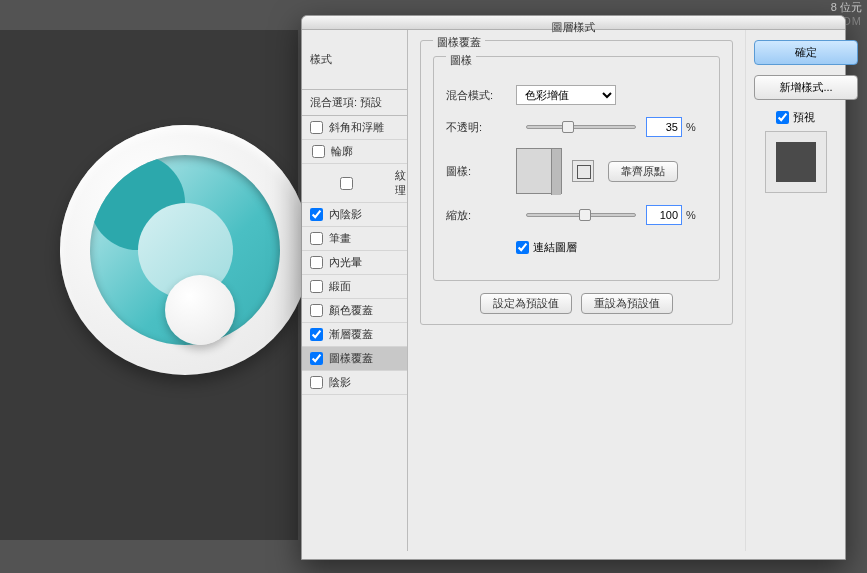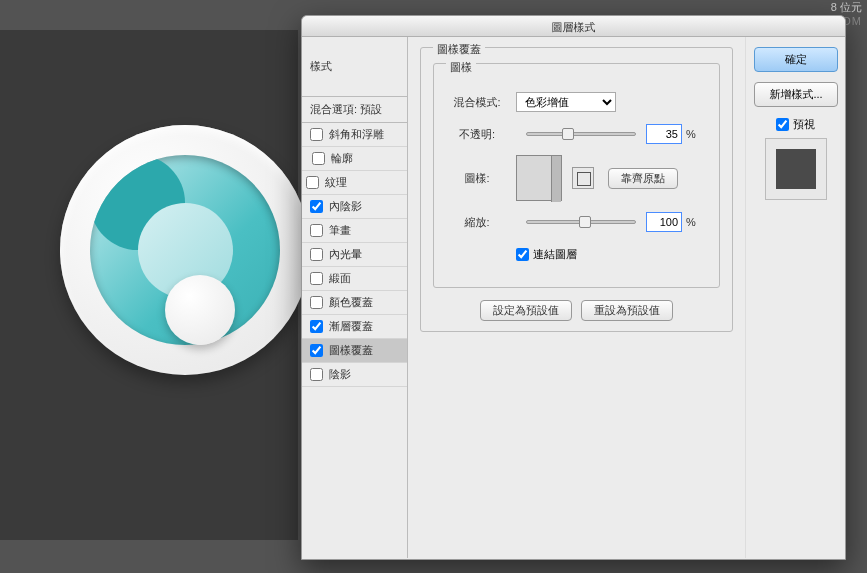--- a/index.html
+++ b/index.html
@@ -6,49 +6,49 @@
 body{background:#535353;width:867px;height:573px;position:relative;overflow:hidden;}
 .canvas{position:absolute;left:0;top:30px;width:298px;height:510px;background:#3a3a3a;}
 .icon-preview{position:absolute;left:60px;top:95px;width:250px;height:250px;}
 .ring{width:250px;height:250px;border-radius:50%;background:radial-gradient(circle at 35% 30%,#fff,#e5e5e5);box-shadow:0 8px 15px rgba(0,0,0,0.3),inset 0 5px 10px rgba(255,255,255,0.8);}
 .inner{position:absolute;left:30px;top:30px;width:190px;height:190px;border-radius:50%;background:linear-gradient(135deg,#c5ecef 0%,#4abfc3 60%,#3ab0b4 100%);box-shadow:inset 0 3px 8px rgba(0,0,0,0.3);overflow:hidden;}
 .swirl{position:absolute;left:0;top:0;width:95px;height:95px;border-radius:50%;background:#2ca8ac;}
 .swirl2{position:absolute;left:48px;top:48px;width:95px;height:95px;border-radius:50%;background:linear-gradient(135deg,#d5f0f2,#a0dcdf);}
 .knob{position:absolute;left:105px;top:150px;width:70px;height:70px;border-radius:50%;background:radial-gradient(circle at 35% 30%,#fff,#e8e8e8);box-shadow:0 4px 8px rgba(0,0,0,0.25);}
 .watermark{position:absolute;right:5px;top:14px;color:#888;font-size:9px;letter-spacing:1px;}
 .dialog{position:absolute;left:301px;top:15px;width:545px;height:545px;background:#ececec;border:1px solid #999;border-radius:6px 6px 0 0;box-shadow:0 10px 30px rgba(0,0,0,0.5);}
-.titlebar{height:21px;background:linear-gradient(#f7f7f7,#d8d8d8);border-bottom:1px solid #b0b0b0;border-radius:6px 6px 0 0;text-align:center;line-height:22px;color:#333;}
+.titlebar{height:14px;background:linear-gradient(#f7f7f7,#d8d8d8);border-bottom:1px solid #b0b0b0;border-radius:6px 6px 0 0;text-align:center;line-height:22px;color:#333;}
 .dialog-body{display:flex;height:calc(100% - 22px);}
 .left-col{width:106px;border-right:1px solid #bbb;}
 .styles-hdr{padding:22px 8px;border-bottom:1px solid #bbb;color:#333;}
 .blend-opt{padding:5px 8px;border-bottom:1px solid #bbb;color:#333;cursor:pointer;}
 .style-list{}
 .style-item{display:flex;align-items:center;padding:4px 8px;border-bottom:1px solid #d5d5d5;cursor:pointer;}
 .style-item.sel{background:#c8c8c8;}
 .style-item input{margin-right:6px;}
 .style-item span{color:#333;}
 .mid-col{flex:1;padding:10px 12px;}
 .fieldset{border:1px solid #bbb;border-radius:3px;padding:10px 12px;}
 .legend{position:relative;top:-16px;background:#ececec;padding:0 4px;display:inline-block;color:#333;}
 .fieldset2{border:1px solid #bbb;border-radius:3px;padding:12px;margin-top:-10px;}
 .frow{display:flex;align-items:center;margin-bottom:10px;min-height:22px;}
-.flabel{width:62px;text-align:center;margin-right:8px;color:#333;}
+.flabel{width:62px;text-align:left;margin-right:8px;color:#333;}
 select{border:1px solid #aaa;background:#fff;height:20px;padding:0 4px;width:100px;}
 .slider{flex:0 0 110px;height:4px;background:#ccc;border:1px solid #999;border-radius:2px;position:relative;margin:0 10px;}
 .thumb{position:absolute;top:-5px;width:12px;height:12px;background:#f0f0f0;border:1px solid #888;border-radius:2px;}
 input[type=text]{width:36px;height:20px;border:1px solid #4a8cff;background:#fff;text-align:right;padding:0 3px;}
 .pct{margin-left:4px;color:#333;}
 .swatch{width:46px;height:46px;background:#d8d8d8;border:1px solid #888;position:relative;}
 .swatch-arrow{position:absolute;right:0;top:0;width:10px;height:46px;background:#bbb;border-left:1px solid #888;}
 .ico-btn{width:22px;height:22px;border:1px solid #999;background:#e8e8e8;margin-left:10px;display:inline-block;position:relative;}
 .ico-btn::before{content:"";position:absolute;left:4px;top:4px;width:12px;height:12px;border:1px solid #555;}
 .btn{border:1px solid #999;background:linear-gradient(#fdfdfd,#e5e5e5);border-radius:4px;padding:2px 12px;cursor:pointer;color:#333;}
 .btn-row{display:flex;gap:9px;margin-top:12px;justify-content:center;}
 .right-col{width:100px;padding:10px 8px;border-left:1px solid #ddd;}
-.rbtn{display:block;width:84px;margin:0 auto 10px;border:1px solid #999;border-radius:4px;padding:4px 0;text-align:center;cursor:pointer;background:linear-gradient(#fdfdfd,#e5e5e5);}
+.rbtn{display:block;width:104px;margin:0 auto 10px;border:1px solid #999;border-radius:4px;padding:4px 0;text-align:center;cursor:pointer;background:linear-gradient(#fdfdfd,#e5e5e5);}
 .rbtn.ok{background:linear-gradient(#cfe8ff,#9ecbf5);border-color:#5a9bd5;}
 .preview-chk{display:flex;align-items:center;justify-content:center;margin:6px 0;}
 .preview-chk input{margin-right:4px;}
 .preview-box{width:62px;height:62px;margin:6px auto;background:#e8e8e8;border:1px solid #bbb;display:flex;align-items:center;justify-content:center;}
 .preview-sw{width:40px;height:40px;background:#4a4a4a;}
 .header-info{position:absolute;right:5px;top:0;color:#ccc;font-size:10px;}
 </style>
 </head>
 <body>
 
@@ -78,21 +78,21 @@
       <div class="blend-opt">混合選項: 預設</div>
       <div class="style-list" id="style-list">
           <div class="style-item">
             <input type="checkbox" style="">
             <span>斜角和浮雕</span>
           </div>
           <div class="style-item" style="padding-left: 10px;">
             <input type="checkbox" style="">
             <span>輪廓</span>
           </div>
-          <div class="style-item" style="padding-left: 4px;">
+          <div class="style-item" style="padding-left: 38px; gap: 36px;">
             <input type="checkbox" style="">
             <span>紋理</span>
           </div>
           <div class="style-item">
             <input type="checkbox" checked="" style="">
             <span>內陰影</span>
           </div>
           <div class="style-item">
             <input type="checkbox" style="">
             <span>筆畫</span>

